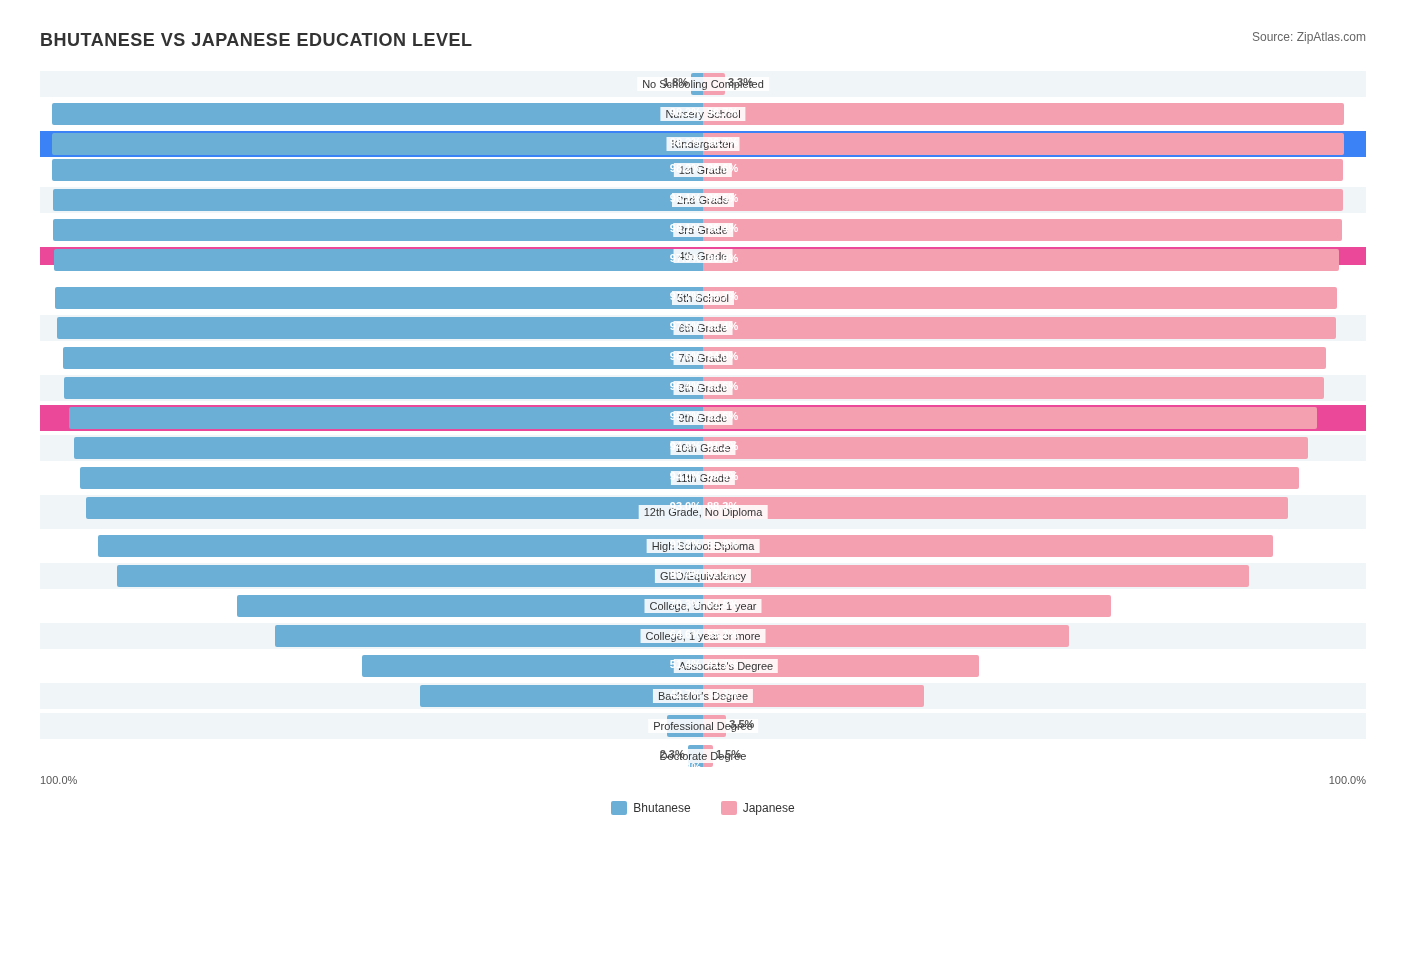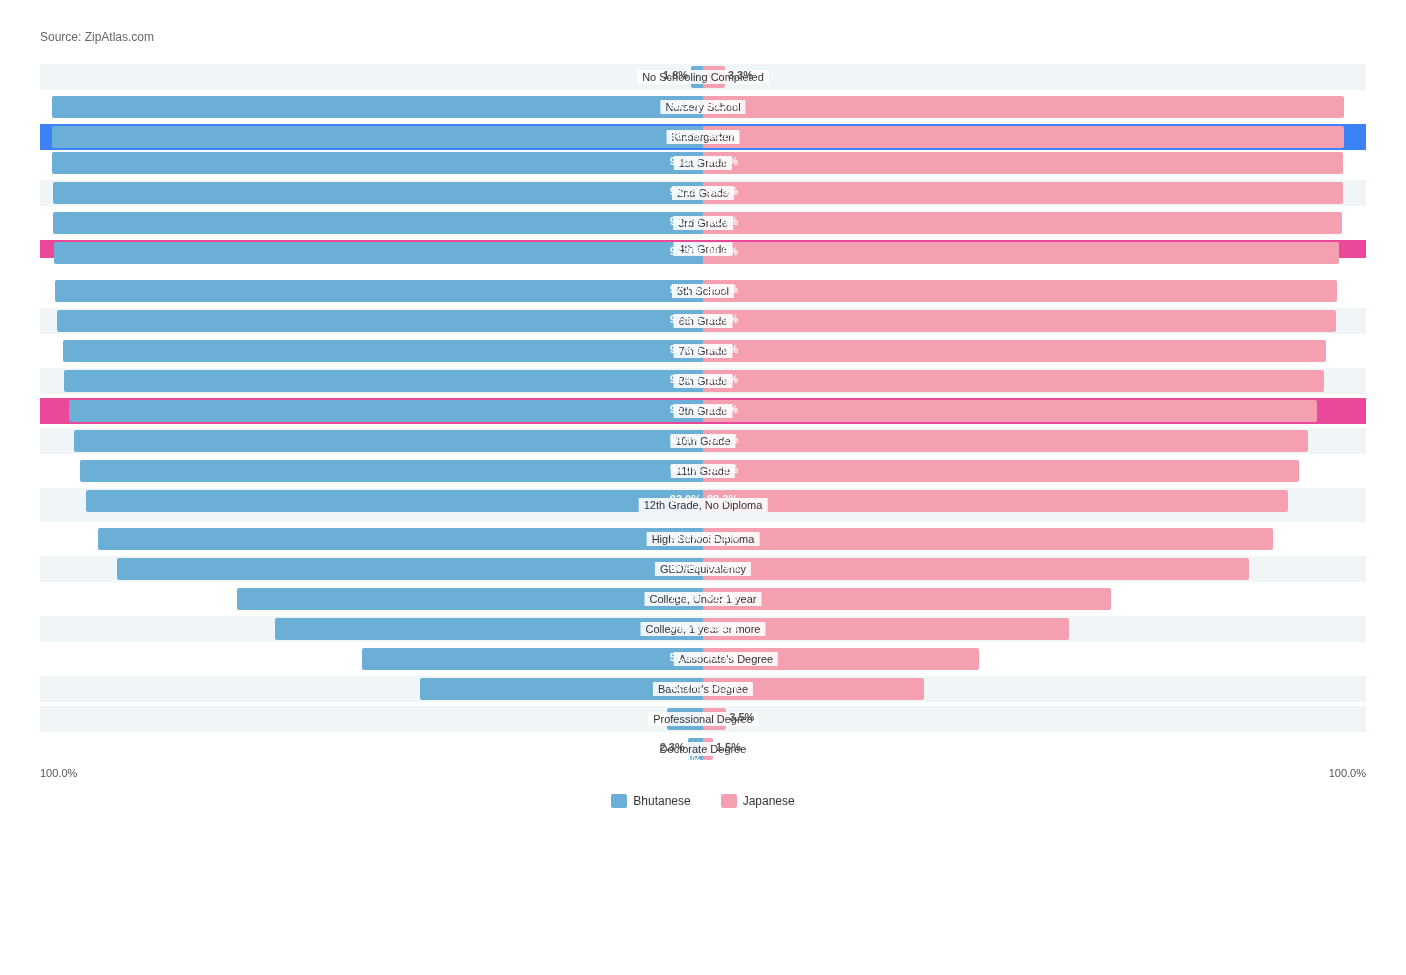--- a/index.html
+++ b/index.html
@@ -99,20 +99,21 @@
     .chart-inner {
       position: relative;
       width: 100%;
     }
   </style>
 </head>
 <body>
 
 <div class="chart-container">
   <div class="chart-header">
+    <div class="chart-title">BHUTANESE VS JAPANESE EDUCATION LEVEL</div>
     <div class="chart-source">Source: ZipAtlas.com</div>
   </div>
 
   <div class="chart-inner" id="chart-inner">
   <div class="row-wrapper" style="background: rgb(240, 245, 248); position: relative; height: 26px; margin-bottom: 4px; width: 100%; display: flex; align-items: center;">
         <div class="blue-bar" style="position: absolute; right: 50%; width: 11.934px; height: 22px; background: rgb(107, 174, 214); border-radius: 2px 0px 0px 2px; top: 2px;"></div>
         <div class="pink-bar" style="position: absolute; left: 50%; width: 21.879px; height: 22px; background: rgb(244, 160, 176); border-radius: 0px 2px 2px 0px; top: 2px;"></div>
         <div class="label-center" style="position: absolute; left: 50%; transform: translateX(-50%); font-size: 11px; color: rgb(51, 51, 51); background: rgba(255, 255, 255, 0.88); padding: 1px 5px; white-space: nowrap; z-index: 5; text-align: center;">No Schooling Completed</div>
         <div style="position: absolute; font-size: 11px; font-weight: bold; color: rgb(85, 85, 85); z-index: 6; top: 5px; right: 677.934px;">1.8%</div>
         <div style="position: absolute; font-size: 11px; font-weight: bold; color: rgb(85, 85, 85); z-index: 6; top: 5px; left: 687.879px;">3.3%</div>

